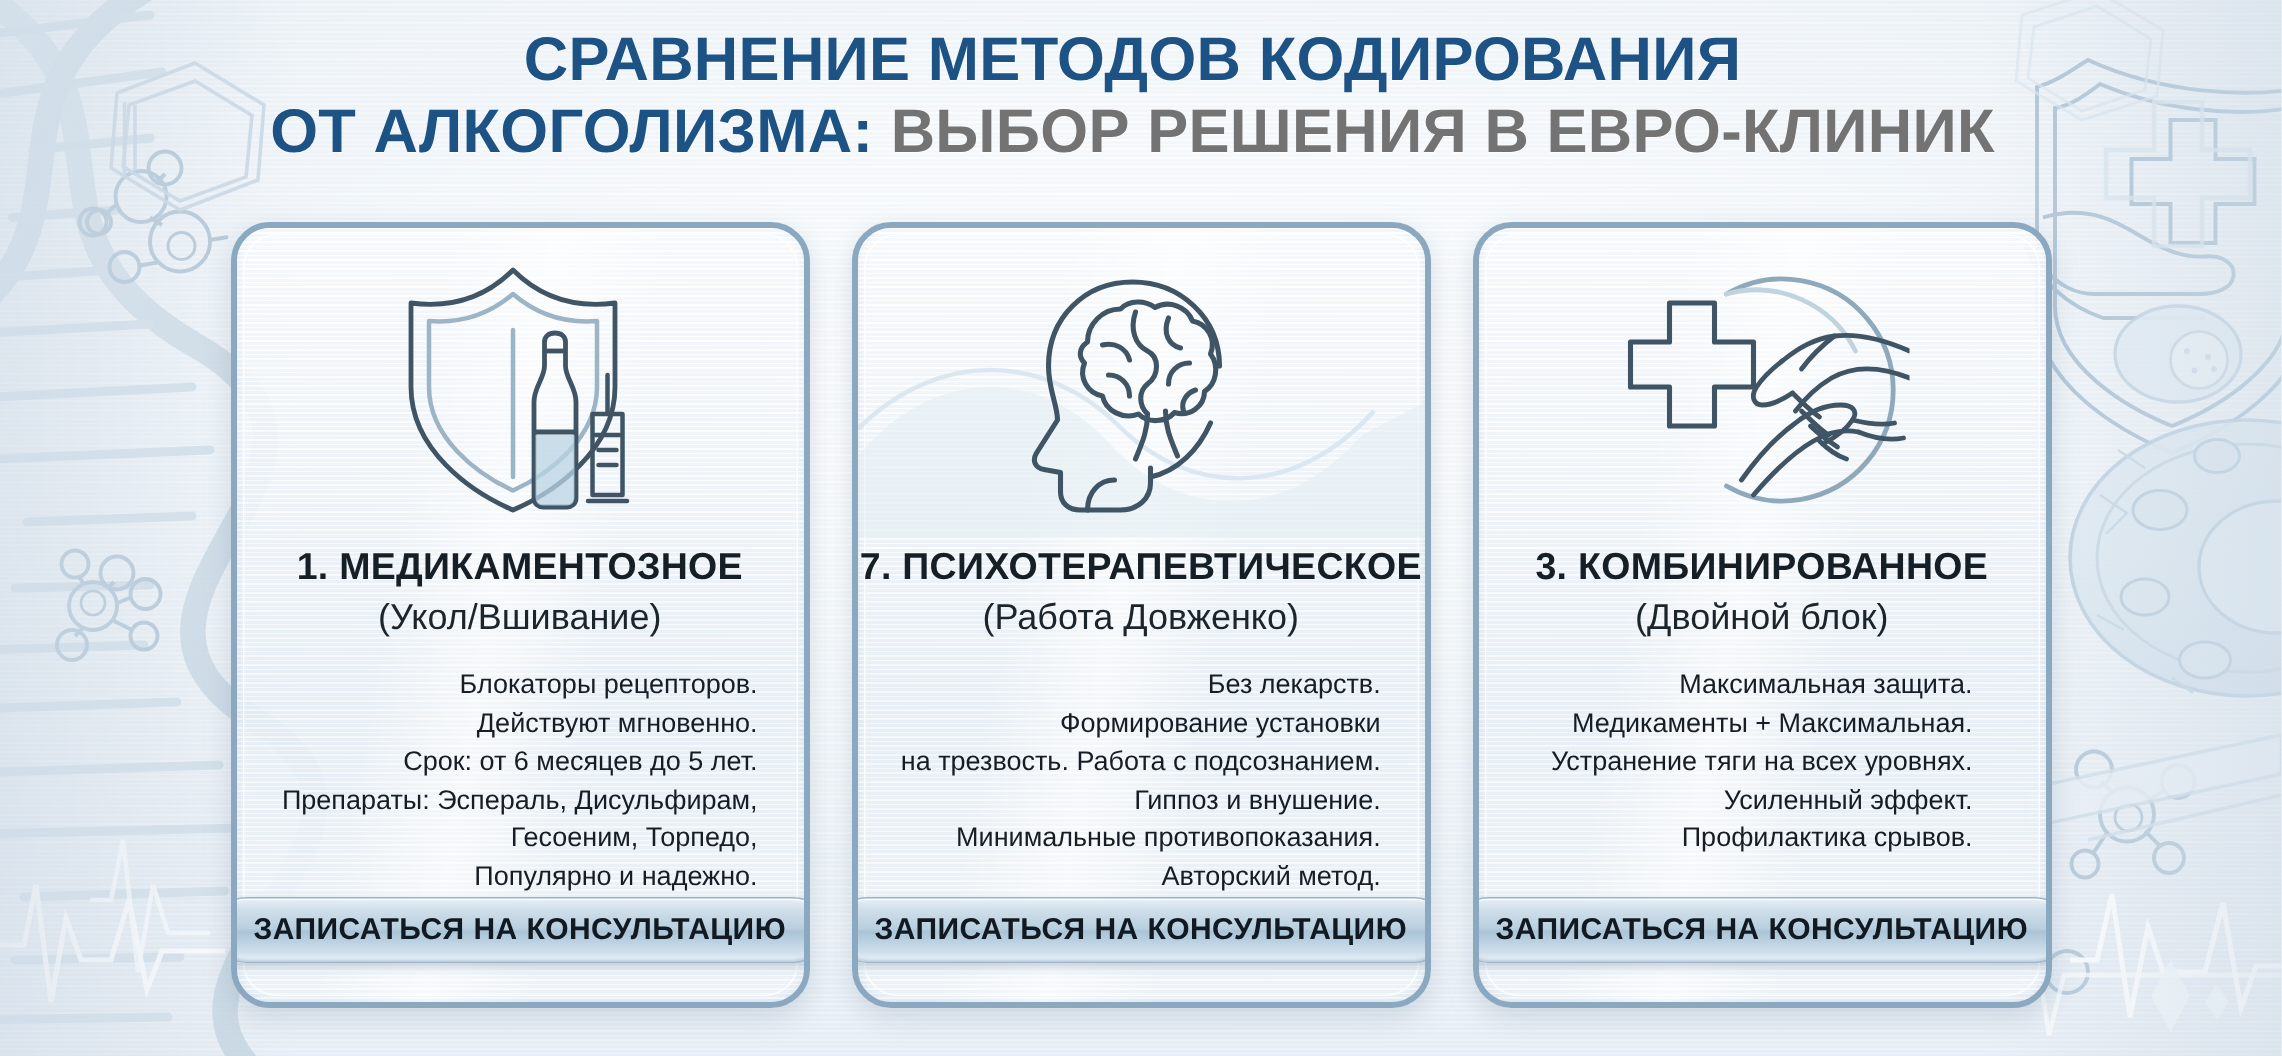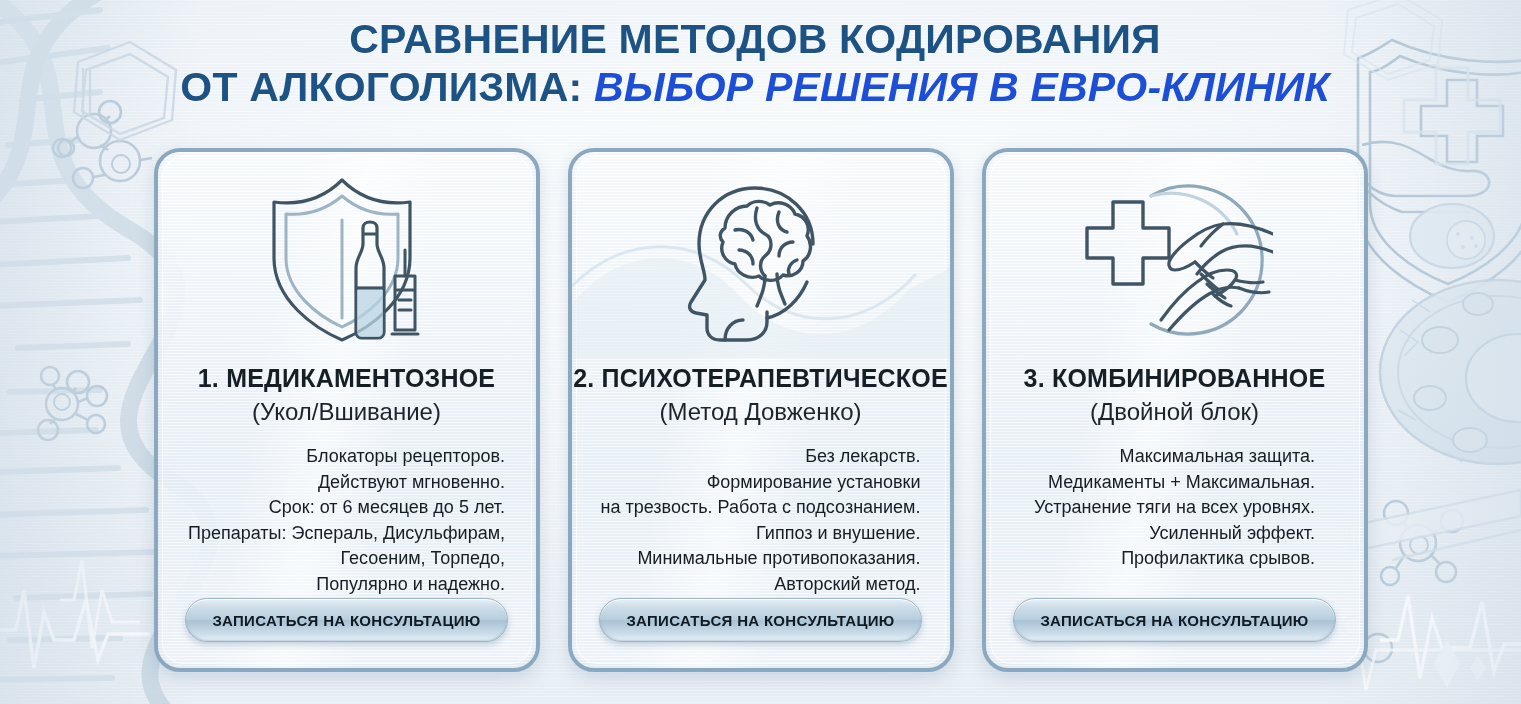--- a/index.html
+++ b/index.html
@@ -35,21 +35,21 @@
   }
   .title-line{
     font-weight:bold;
     font-size:41px;
     letter-spacing:.2px;
     line-height:1.16;
     white-space:nowrap;
     text-shadow:0 1px 0 rgba(255,255,255,.85);
   }
   .t-dark{color:#1d5284;}
-  .t-light{color:#1d4ed8;font-style:italic;}
+  .t-light{color:#737373;}
 
   
   #cards{
     position:absolute;left:0;top:148px;width:1521px;height:526px;z-index:5;
     display:flex;justify-content:center;gap:28px;
   }
   .card{
     position:relative;
     width:386px;height:524px;
     border-radius:26px;
@@ -111,21 +111,21 @@
     margin-top:auto;margin-bottom:26px;
     height:44px;min-width:318px;padding:0 26px;
     border-radius:22px;
     border:1px solid #9db6c9;
     background:linear-gradient(180deg,#e8f0f6 0%,#cfdee9 18%,#b9cfdf 48%,#a9c3d6 52%,#cfe0ec 86%,#eaf2f8 100%);
     box-shadow:
       0 3px 6px rgba(110,140,165,.35),
       inset 0 1px 0 rgba(255,255,255,.95),
       inset 0 -1px 2px rgba(120,150,175,.4);
     color:#111a22;
-    font-size:15px;font-weight:bold;letter-spacing:.3px;
+    font-size:20px;font-weight:bold;letter-spacing:.3px;
     display:flex;align-items:center;justify-content:center;
     cursor:pointer;white-space:nowrap;
   }
 
   
   .blob{position:absolute;pointer-events:none;z-index:1;}
 </style>
 </head>
 <body>
 
@@ -368,22 +368,22 @@
           <path d="M106,40 C102,50 106,58 114,60"></path>
           <path d="M120,70 C112,70 106,76 106,84"></path>
           <path d="M66,78 C74,78 80,84 80,92"></path>
           <path d="M124,88 C118,90 114,96 116,102"></path>
           <path d="M92,104 C92,116 88,124 84,134"></path>
           <path d="M104,102 C104,114 108,122 112,132"></path>
         </g>
       </svg>
     </div>
 
-    <div class="c-title">2. ПСИХОТЕРАПЕВТИЧЕСКОЕ</div>
-    <div class="c-sub">(Метод Довженко)</div>
+    <div class="c-title">7. ПСИХОТЕРАПЕВТИЧЕСКОЕ</div>
+    <div class="c-sub">(Работа Довженко)</div>
     <div class="c-body">
       <div>Без лекарств.</div>
       <div>Формирование установки</div>
       <div>на трезвость. Работа с подсознанием.</div>
       <div>Гиппоз и внушение.</div>
       <div>Минимальные противопоказания.</div>
       <div>Авторский метод.</div>
     </div>
     <div class="cta">ЗАПИСАТЬСЯ НА КОНСУЛЬТАЦИЮ</div>
   </div>

